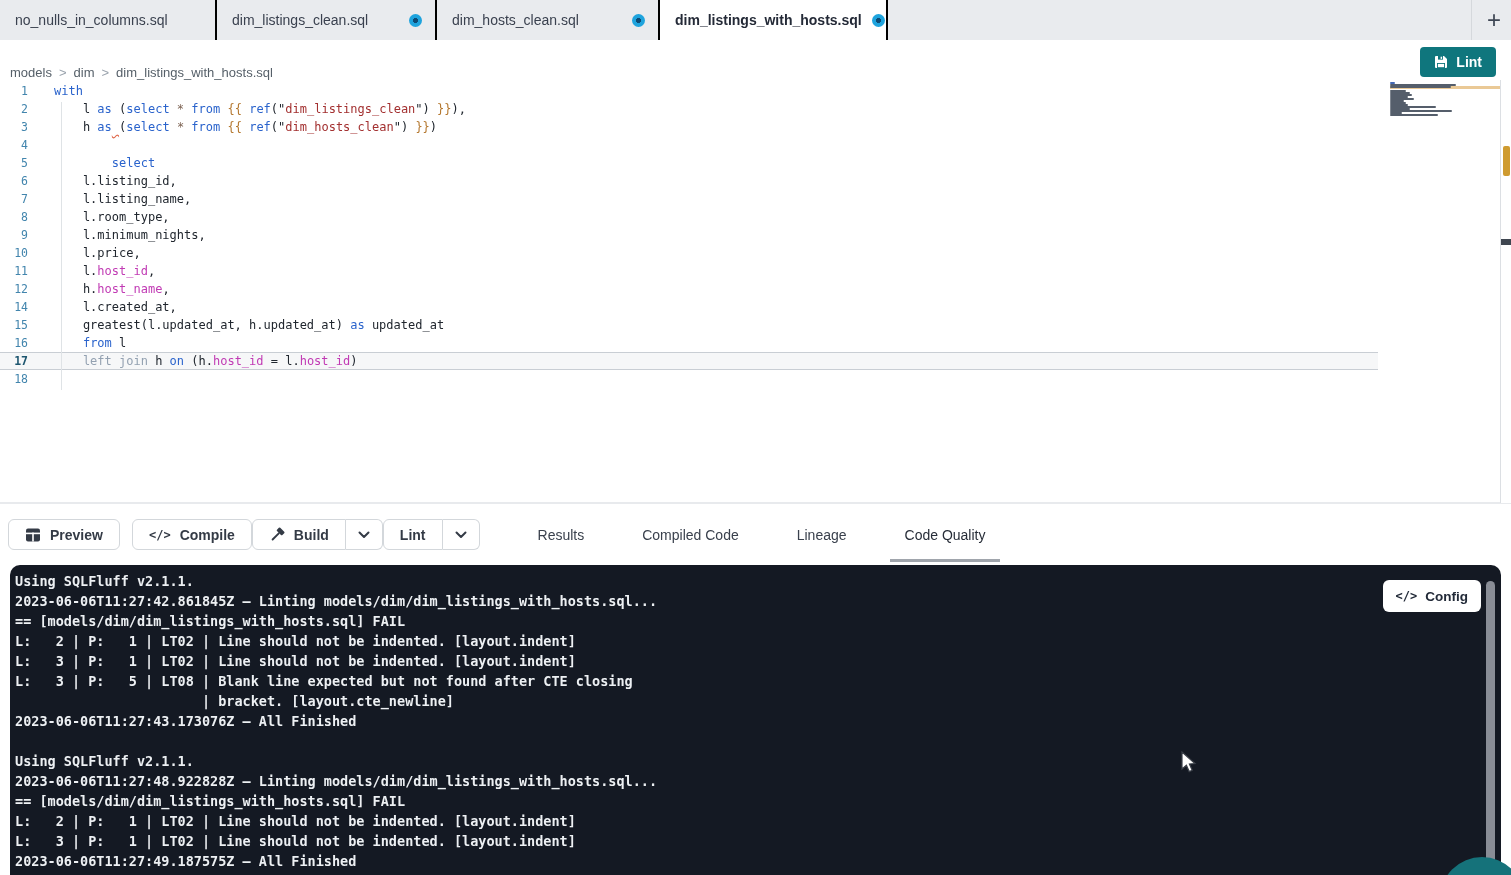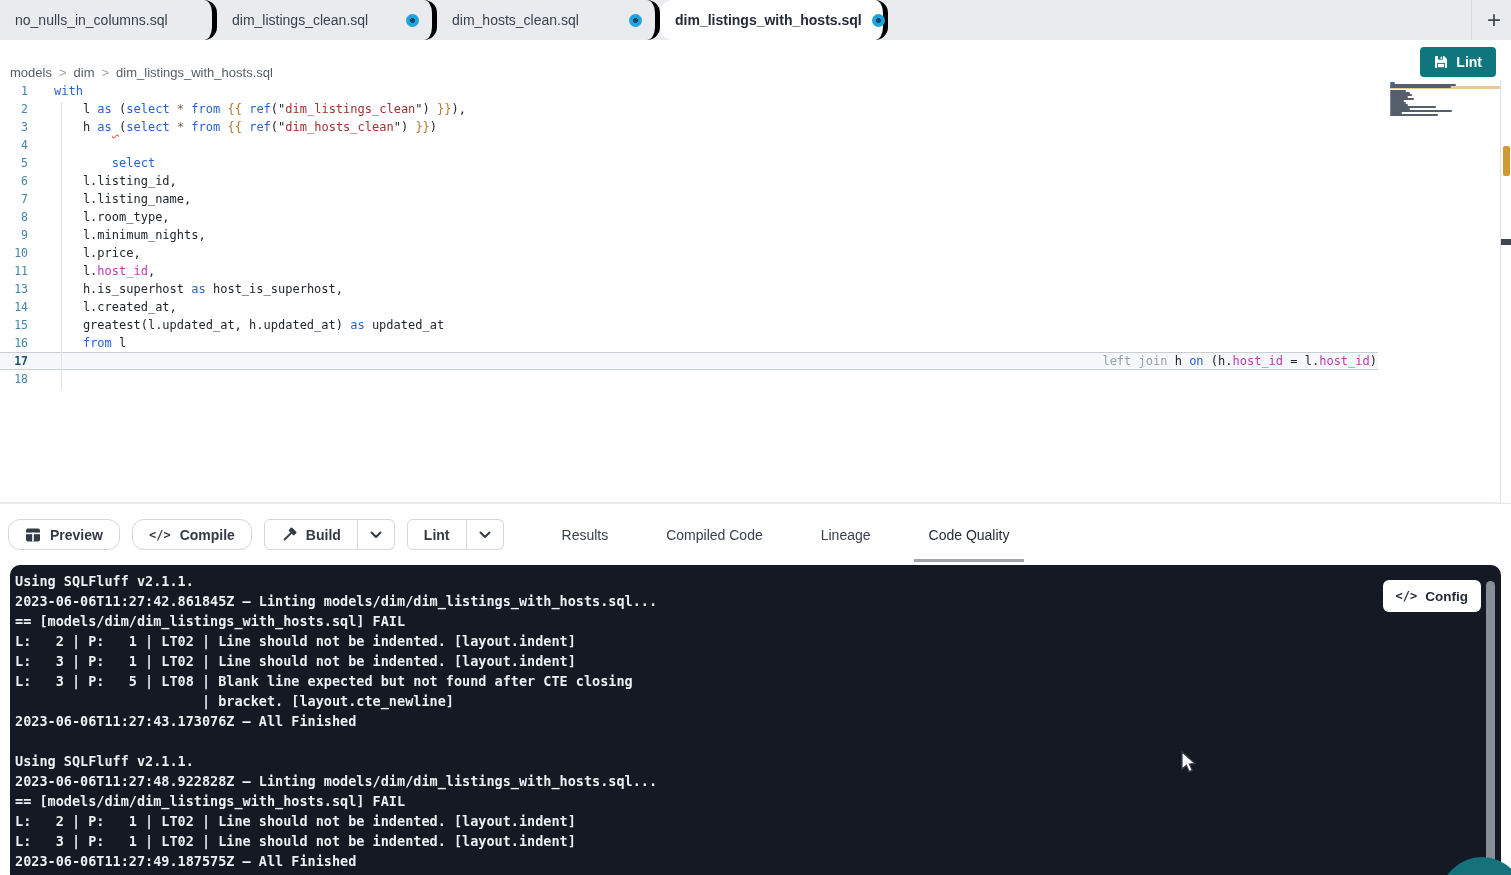--- a/index.html
+++ b/index.html
@@ -5,22 +5,22 @@
   * { box-sizing: border-box; }
   html,body { margin:0; padding:0; }
   body {
     width:1511px; height:875px; overflow:hidden; position:relative;
     background:#ffffff; font-family:"Liberation Sans", sans-serif;
   }
 
   
   .tabbar { position:absolute; top:0; left:0; width:1511px; height:40px; background:#e9ebee; display:flex; }
   .tab { height:40px; display:flex; align-items:center; justify-content:space-between;
-         padding:0 13px 0 15px; border-right:5px solid #000000; font-size:14px; color:#3a414f;
-         font-weight:500; cursor:pointer; background:#e9ebee; flex:none;border-radius:13px; }
+         padding:0 13px 0 15px; border-right:2px solid #000000; font-size:14px; color:#3a414f;
+         font-weight:500; cursor:pointer; background:#e9ebee; flex:none; }
   .tab.active { background:#ffffff; font-weight:700; color:#242a37; }
   .dot { width:13px; height:13px; border-radius:50%; flex:none; margin-left:10px;
          background:radial-gradient(circle, #0d4a74 0 2.5px, #1ea3dd 2.6px); }
   .newtab-sep { position:absolute; left:1471px; top:0; width:1px; height:40px; background:#d5d8dc; }
   .newtab { position:absolute; left:1477px; top:0; width:34px; height:40px; display:flex;
             align-items:center; justify-content:center; font-size:24px; font-weight:400;
             color:#3e4654; cursor:pointer; }
 
   
   .crumbbar { position:absolute; top:40px; left:0; width:1511px; height:40px; background:#fff;
@@ -41,44 +41,44 @@
   .ctext { margin:1px; font:12px/18px "DejaVu Sans Mono", monospace; color:#20262e; white-space:pre; }
   .tk-k { color:#2a63cc; }
   .tk-s { color:#a33030; }
   .tk-j { color:#b4772e; }
   .tk-o { color:#7d6353; }
   .tk-m { color:#c13ab4; }
   .tk-f { color:#93a1b1; }
   .tk-w { text-decoration-line:underline; text-decoration-style:wavy;
           text-decoration-color:#e0684a; text-underline-offset:3px; }
   .cline.active { background:#f6f7f8; width:1378px;
-                  box-shadow: inset 0 1px 0 #c9ced4, inset 0 -1px 0 #c9ced4; justify-content: space-between; }
+                  box-shadow: inset 0 1px 0 #c9ced4, inset 0 -1px 0 #c9ced4; }
   .cline.active .lnum { color:#1d566f; font-weight:bold; }
   .indent-guide { position:absolute; left:61px; top:20px; width:1px; height:288px; background:#dfe3e6; }
 
   
   .minimap { position:absolute; left:1390px; top:2px; width:110px; height:40px; cursor:pointer; }
   .mm-strip { position:absolute; left:0; top:4px; width:110px; height:3px; background:#eac996; }
   .mm-bar { position:absolute; height:1.5px; border-radius:1px; }
   .ruler { position:absolute; left:1500px; top:80px; width:11px; height:423px;
            border-left:1px solid #dcdfe3; background:#fff; }
   .ruler-warn { position:absolute; left:2px; top:66px; width:7px; height:30px;
                 background:#cf9b30; border-radius:2px; }
   .ruler-dark { position:absolute; left:0; top:159px; width:11px; height:6px; background:#3f4650; }
 
   
   .toolbar { position:absolute; top:503px; left:0; width:1511px; height:62px; background:#fff;
              border-top:1px solid #e8eaed; display:flex; align-items:center; }
   .btn { display:flex; align-items:center; gap:9px; height:31px; padding:0 16px; background:#fff;
-         border:1px solid #d3d7db; border-radius:12px; font-size:14px; color:#343b46; font-weight:600;
+         border:1px solid #d3d7db; border-radius:6px; font-size:14px; color:#343b46; font-weight:600;
          font-family:inherit; cursor:pointer; }
   .btn svg { display:block; }
   .gap { margin-left:12px; }
   .first { margin-left:8px; }
-  .split { display:flex; margin-left:12px; }
+  .split { display:flex; }
   .split .main { border-radius:6px 0 0 6px; }
   .split .chev { border-radius:0 6px 6px 0; border-left:none; padding:0 12px; }
   .code-glyph { font-family:"DejaVu Sans Mono", monospace; font-weight:700; font-size:12px; }
   .ptabs { display:flex; gap:34px; margin-left:46px; font-size:14px; color:#3a414d; }
   .ptab { position:relative; padding:4px 12px; cursor:pointer; }
   .ptab.active { color:#272d38; }
   .ptab.active::after { content:""; position:absolute; left:-3px; right:-3px; bottom:-15px;
                         height:3px; background:#a0a5ac; }
 
   
@@ -178,22 +178,22 @@
       </div>
       <div class="cline">
         <span class="lnum">10</span>
         <pre class="ctext"><span class="tk-d">    l.price,</span></pre>
       </div>
       <div class="cline">
         <span class="lnum">11</span>
         <pre class="ctext"><span class="tk-d">    l.</span><span class="tk-m">host_id</span><span class="tk-d">,</span></pre>
       </div>
       <div class="cline">
-        <span class="lnum">13</span>
-        <pre class="ctext"><span class="tk-d">    h.is_superhost </span><span class="tk-k">as</span><span class="tk-d"> host_is_superhost,</span></pre>
+        <span class="lnum">12</span>
+        <pre class="ctext"><span class="tk-d">    h.</span><span class="tk-m">host_name</span><span class="tk-d">,</span></pre>
       </div>
       <div class="cline">
         <span class="lnum">14</span>
         <pre class="ctext"><span class="tk-d">    l.created_at,</span></pre>
       </div>
       <div class="cline">
         <span class="lnum">15</span>
         <pre class="ctext"><span class="tk-d">    greatest(l.updated_at, h.updated_at) </span><span class="tk-k">as</span><span class="tk-d"> updated_at</span></pre>
       </div>
       <div class="cline">

